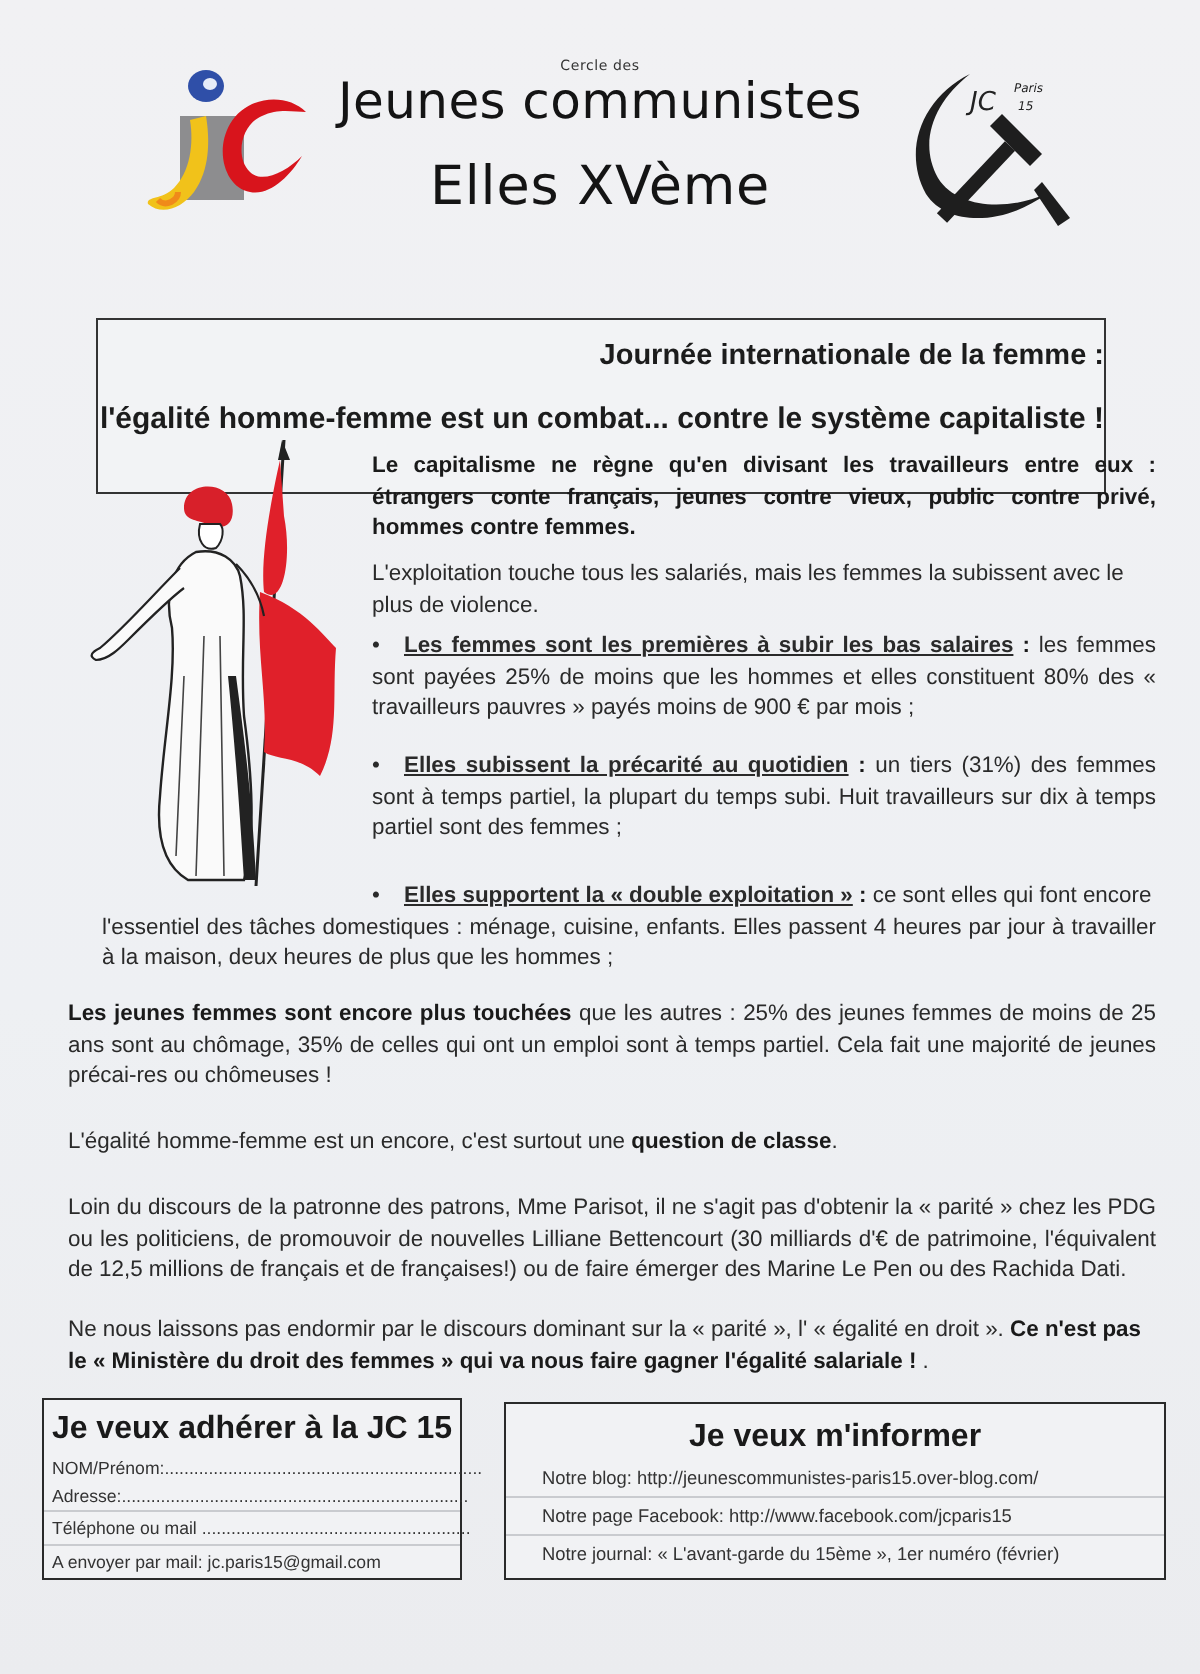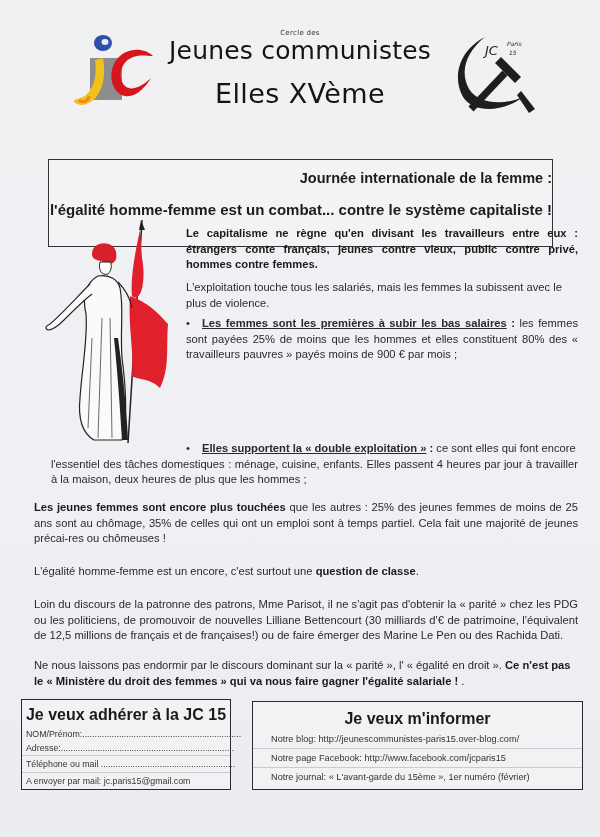--- a/index.html
+++ b/index.html
@@ -117,20 +117,23 @@
     <path d="M76 64 C84 72, 88 80, 90 90" stroke="#222" stroke-width="1.1" fill="none"></path>
   </svg>
 
   <div class="txt p1">Le capitalisme ne règne qu'en divisant les travailleurs entre eux : étrangers conte français, jeunes contre vieux, public contre privé, hommes contre femmes.</div>
   <div class="txt p2">L'exploitation touche tous les salariés, mais les femmes la subissent avec le plus de violence.</div>
 
   <div class="txt p3">
     <span class="bullet">•</span><span class="u">Les femmes sont les premières à subir les bas salaires</span><b> : </b><span>les femmes sont payées 25% de moins que les hommes et elles constituent 80% des « travailleurs pauvres » payés moins de 900 € par mois ;</span>
   </div>
 
+  <div class="txt p4">
+    <span class="bullet">•</span><span class="u">Elles subissent la précarité au quotidien</span><b> : </b><span>un tiers (31%) des femmes sont à temps partiel, la plupart du temps subi. Huit travailleurs sur dix à temps partiel sont des femmes ;</span>
+  </div>
 
   <div class="txt p5">
     <span class="first"><span class="bullet">•</span><span class="u">Elles supportent la « double exploitation »</span><b> : </b><span>ce sont elles qui font encore</span></span>
     <span>l'essentiel des tâches domestiques : ménage, cuisine, enfants. Elles passent 4 heures par jour à travailler à la maison, deux heures de plus que les hommes ;</span>
   </div>
 
   <div class="txt p6">
     <b>Les jeunes femmes sont encore plus touchées</b><span> que les autres : 25% des jeunes femmes de moins de 25 ans sont au chômage, 35% de celles qui ont un emploi sont à temps partiel. Cela fait une majorité de jeunes précai-res ou chômeuses !</span>
   </div>
 

